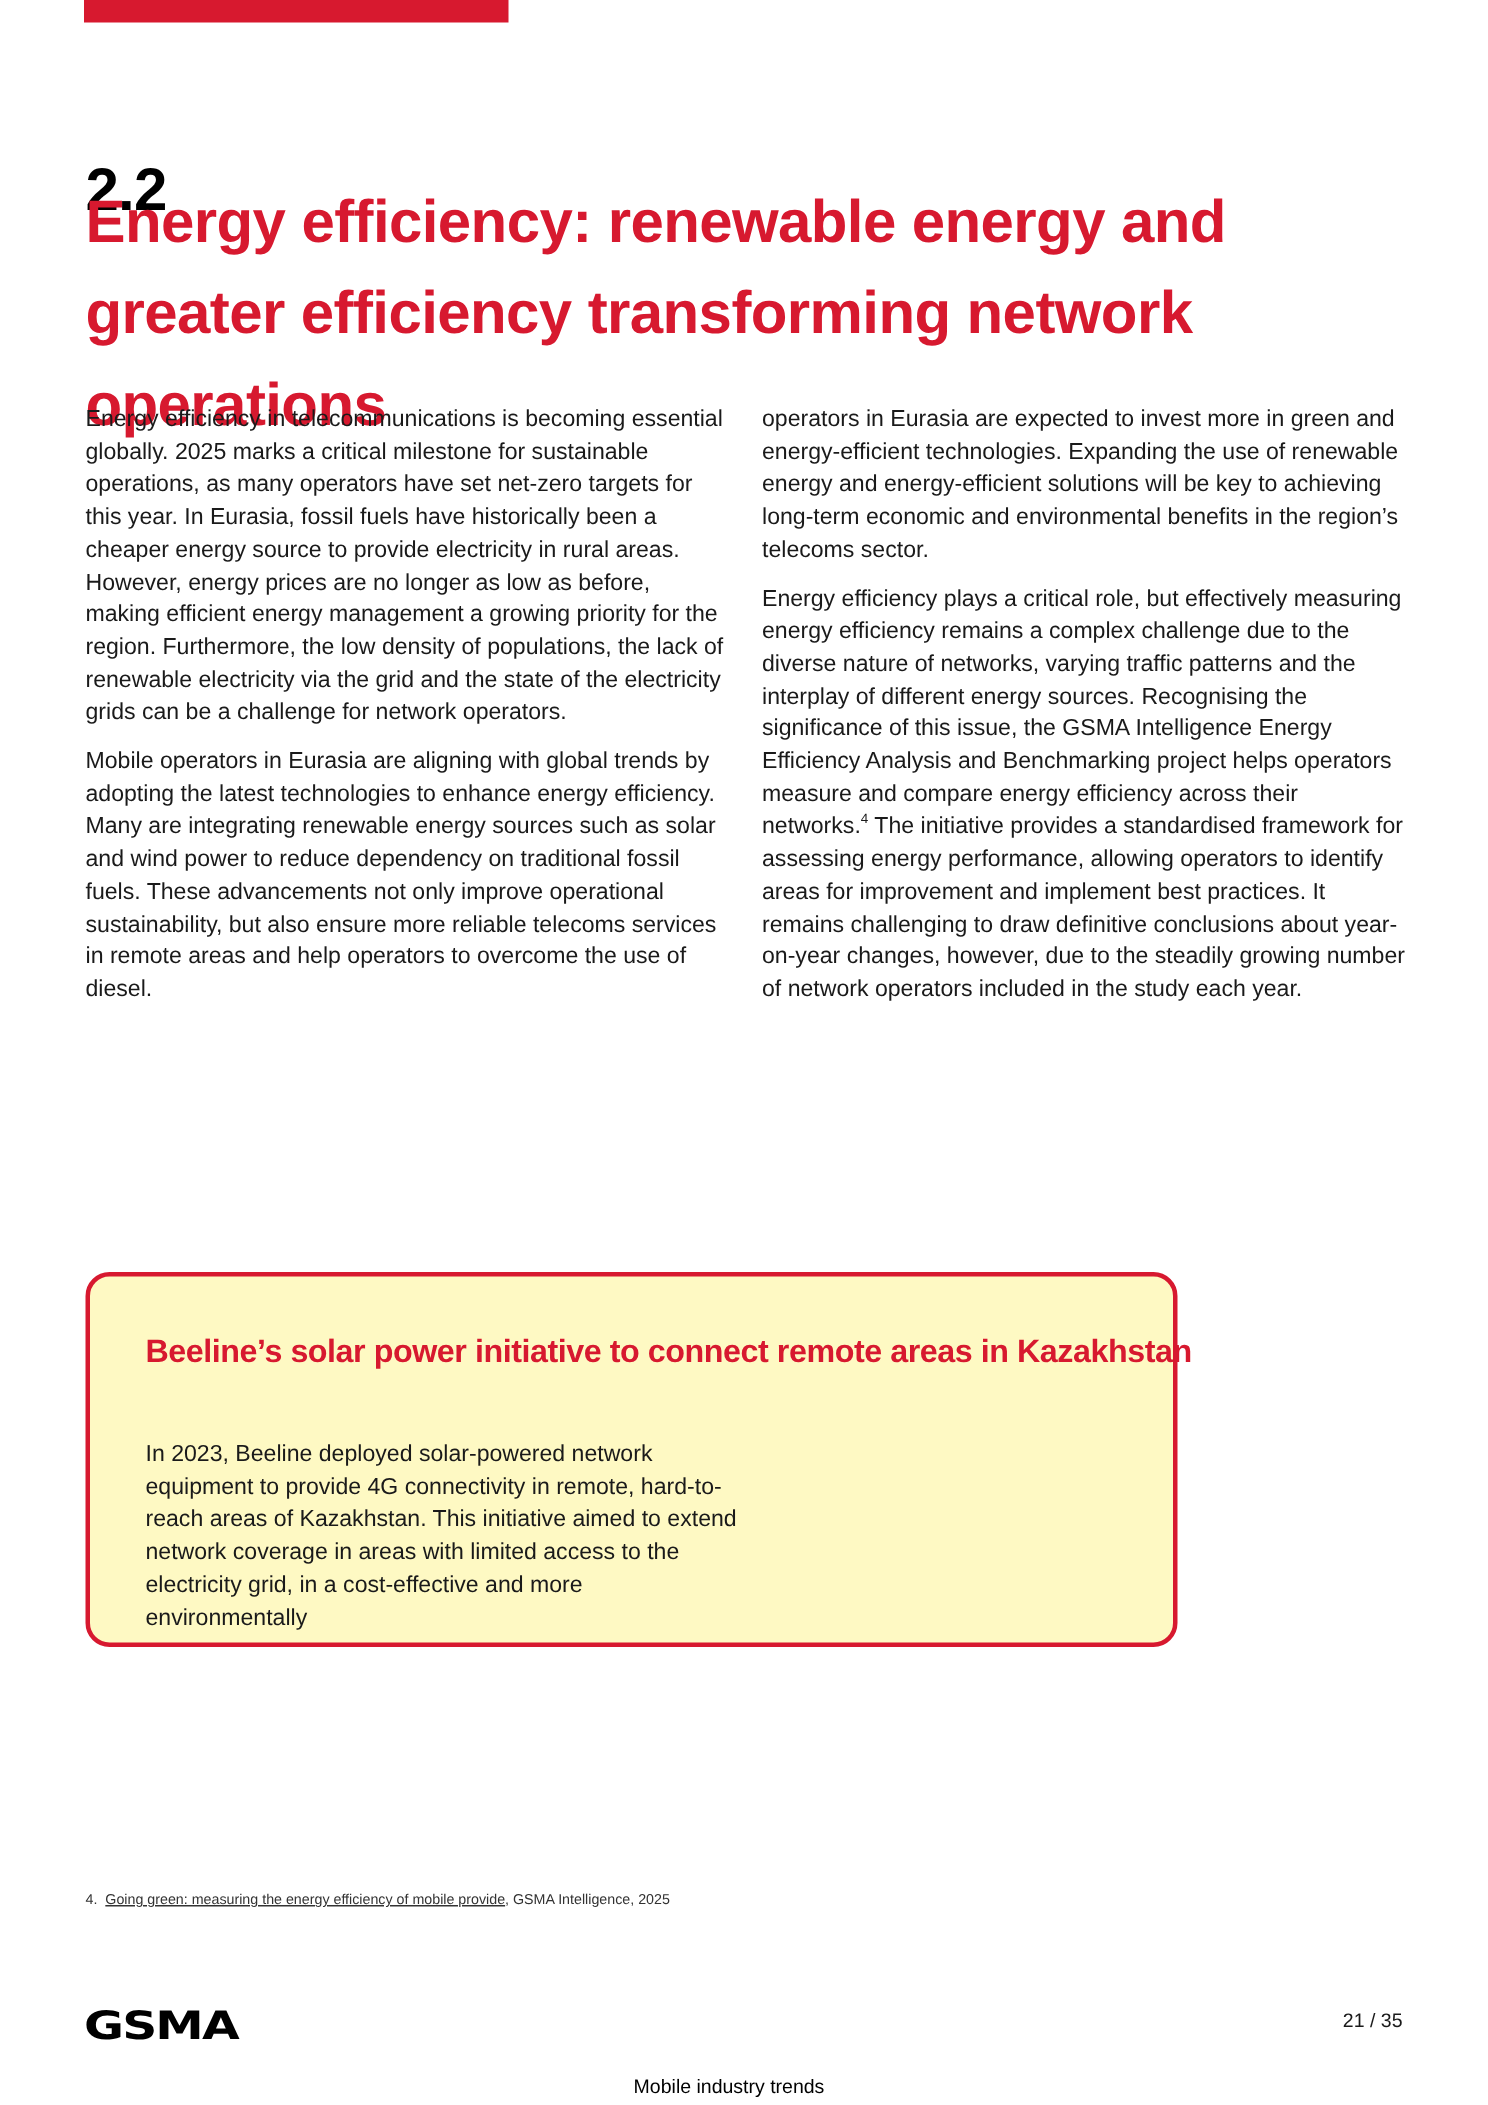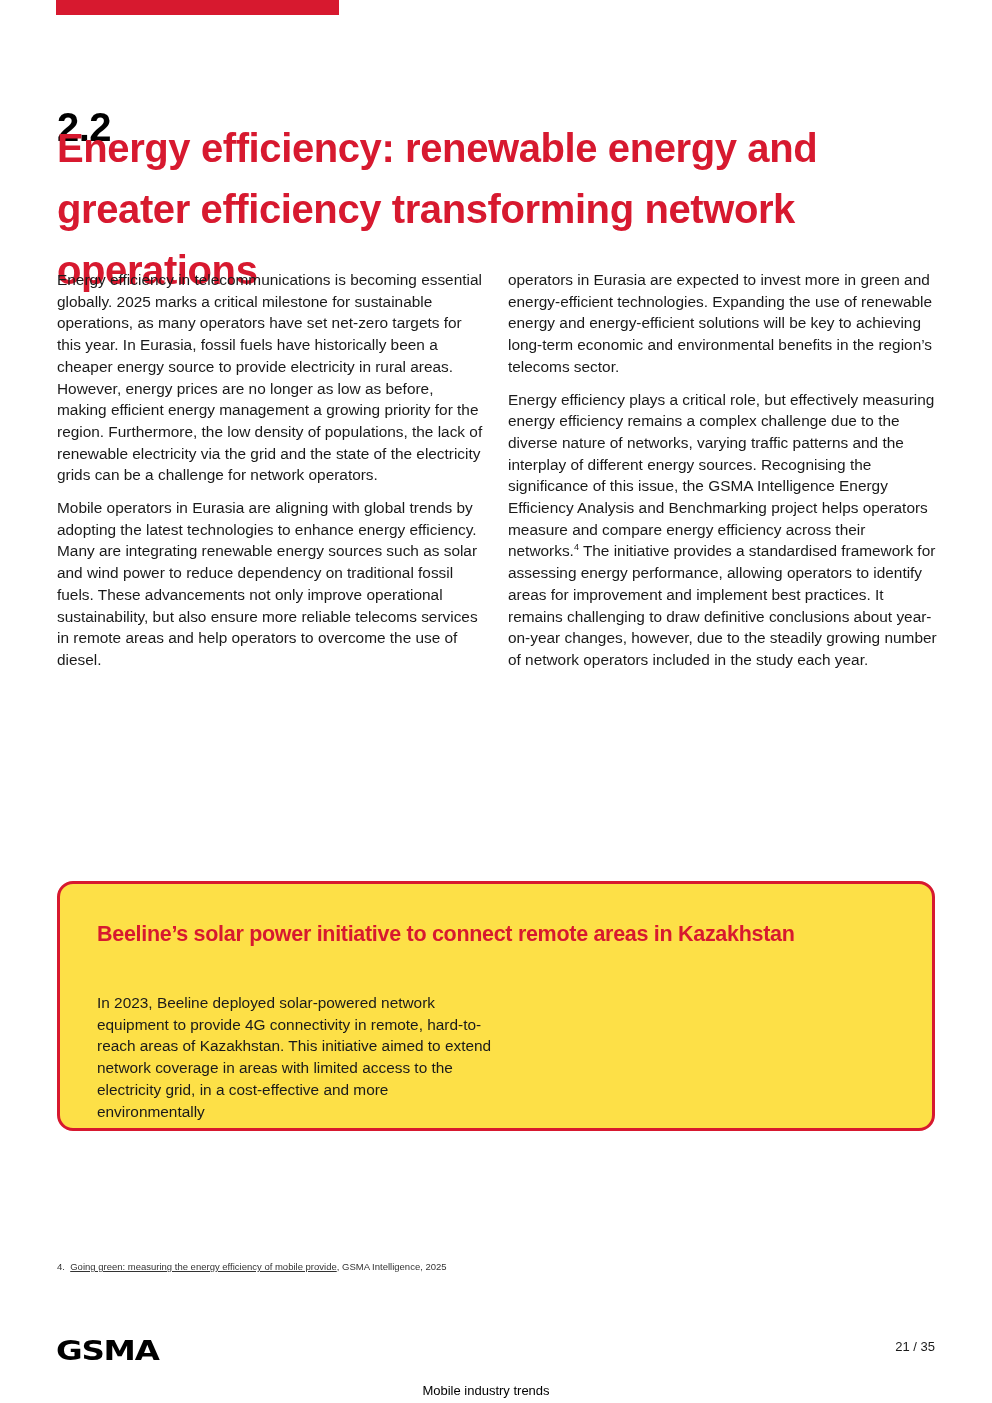--- a/index.html
+++ b/index.html
@@ -10,21 +10,21 @@
 
   .section-number { position: absolute; left: 57px; top: 73px; font-size: 40px; font-weight: bold; color: #000; line-height: 44px; letter-spacing: -0.5px; margin-top: 32px; }
   .section-title { position: absolute; left: 57px; top: 118px; width: 860px; font-size: 40px; font-weight: bold; color: #D7192F; line-height: 61px; letter-spacing: -0.4px; }
 
   .col { position: absolute; top: 269px; width: 428px; font-size: 15.4px; line-height: 21.7px; color: #1a1a1a; }
   .col-left { left: 57px; }
   .col-right { left: 508px; width: 432px; }
   .col p { margin-bottom: 11px; }
   sup { font-size: 9px; vertical-align: super; line-height: 0; }
 
-  .case-box { position: absolute; left: 57px; top: 881px; width: 878px; height: 250px; background: #fde047; border: 3px solid #D7192F; border-radius: 16px; }
+  .case-box { position: absolute; left: 57px; top: 848px; width: 728px; height: 250px; background: #fef9c3; border: 3px solid #D7192F; border-radius: 16px; }
   .case-title { position: absolute; left: 37px; top: 38px; font-size: 21.5px; font-weight: bold; color: #D7192F; letter-spacing: -0.3px; white-space: nowrap; }
   .case-col { position: absolute; top: 84px; font-size: 15.4px; line-height: 21.7px; color: #1a1a1a; margin-top: 24px; }
   .case-col-left { left: 37px; width: 395px; }
   .case-col-right { left: 447px; width: 400px; }
 
   .footnote { position: absolute; left: 57px; top: 1261px; font-size: 9.5px; color: #333; }
   .footnote a { color: #333; text-decoration: underline; }
 
   .footer-logo { position: absolute; left: 56px; top: 1338px; font-family: "DejaVu Sans", sans-serif; font-weight: bold; font-size: 26px; letter-spacing: -1px; color: #000; line-height: 26px; transform: scaleX(1.25); transform-origin: left center; }
   .footer-center { position: absolute; left: 0; width: 972px; top: 1383px; text-align: center; font-size: 13px; color: #000000; }

